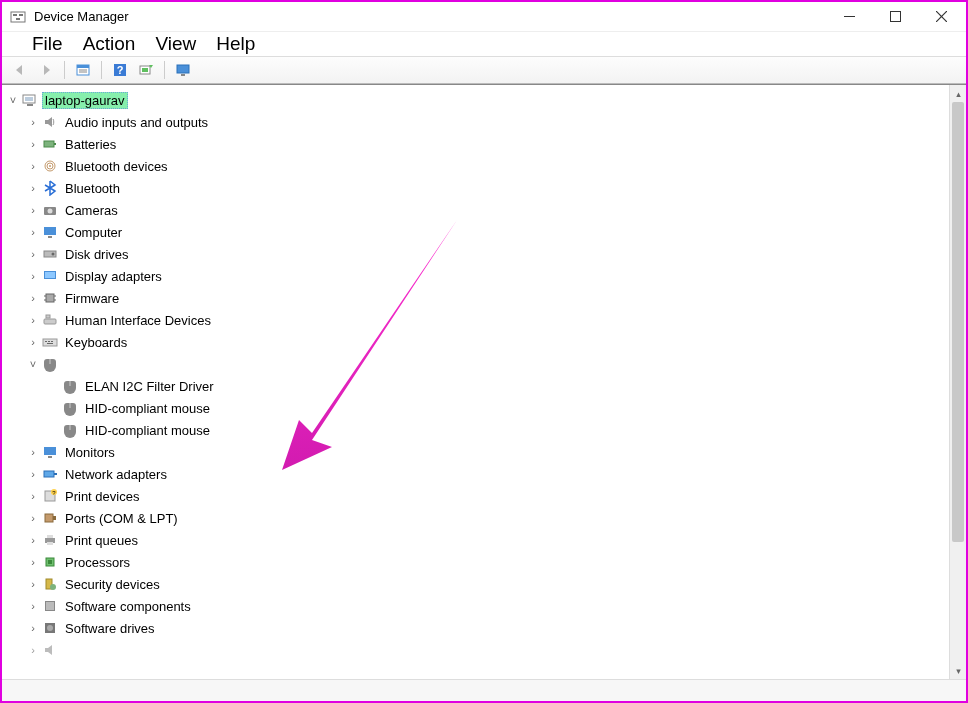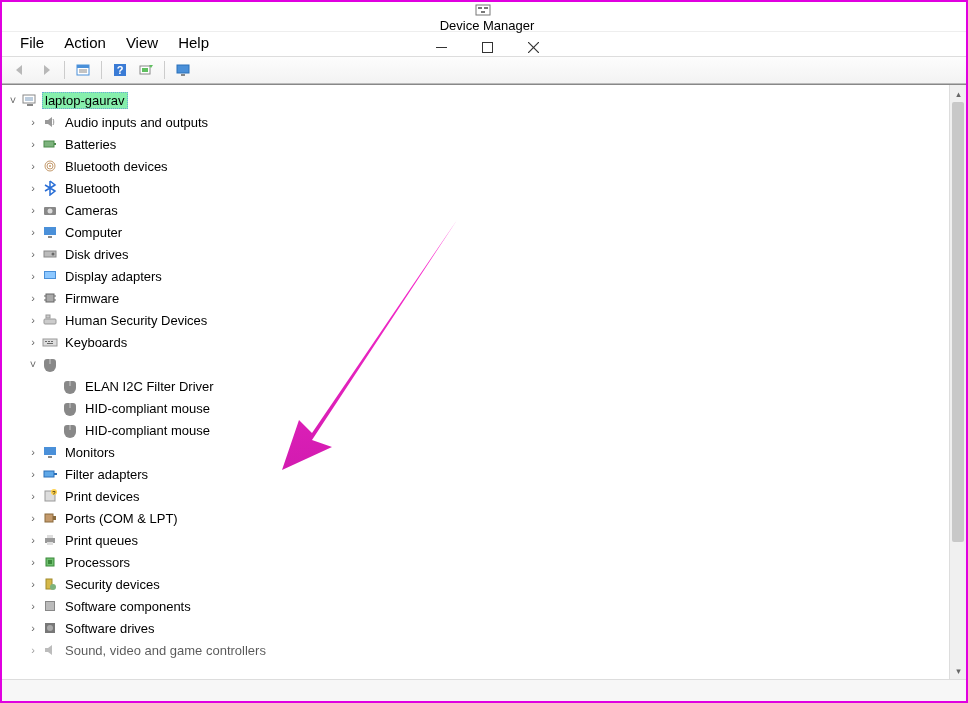--- a/index.html
+++ b/index.html
@@ -15,36 +15,36 @@
     position: relative;
   }
   
   .titlebar {
     display: flex;
     align-items: center;
     height: 30px;
     padding: 0 2px 0 8px;
     background: #fff;
     border-bottom: 1px solid #eee;
-    flex-direction: column;
   }
   .titlebar .app-icon { width: 16px; height: 16px; margin-right: 8px; }
   .titlebar .title { flex: 1; font-size: 13px; }
   .winbtns { display: flex; }
   .winbtn {
     width: 46px; height: 28px; display:flex; align-items:center; justify-content:center;
     font-size:14px; color:#333;
   }
 
   
   .menubar {
     display:flex;
     height: 24px;
-    padding: 0 8px;
-    font-size: 15px;
+    align-items:center;
+    padding: 0 20px;
+    font-size: 19px;
   }
   .menubar .menu-item { padding: 2px 10px; }
 
   
   .toolbar {
     display:flex;
     align-items:center;
     height: 28px;
     padding: 0 6px;
     border-top: 1px solid #ddd;
@@ -306,21 +306,21 @@
     </div>
 
     <div class="node indent1">
       <span class="chevron">›</span>
       <span class="icon">
           <svg width="16" height="16" viewBox="0 0 16 16">
             <rect x="2" y="7" width="12" height="5" fill="#ccc" stroke="#999" rx="1"></rect>
             <rect x="4" y="3" width="4" height="3" fill="#ccc" stroke="#999"></rect>
           </svg>
         </span>
-      <span class="label">Human Security Devices</span>
+      <span class="label">Human Interface Devices</span>
     </div>
 
     <div class="node indent1">
       <span class="chevron">›</span>
       <span class="icon">
           <svg width="16" height="16" viewBox="0 0 16 16">
             <rect x="1" y="5" width="14" height="7" fill="#ddd" stroke="#999"></rect>
             <rect x="3" y="7" width="2" height="1" fill="#666"></rect>
             <rect x="6" y="7" width="2" height="1" fill="#666"></rect>
             <rect x="9" y="7" width="2" height="1" fill="#666"></rect>
@@ -382,21 +382,21 @@
     </div>
 
     <div class="node indent1">
       <span class="chevron">›</span>
       <span class="icon">
           <svg width="16" height="16" viewBox="0 0 16 16">
             <rect x="2" y="5" width="10" height="6" fill="#5fa8e8" stroke="#2a6fb8"></rect>
             <rect x="12" y="7" width="3" height="2" fill="#2a6fb8"></rect>
           </svg>
         </span>
-      <span class="label">Filter adapters</span>
+      <span class="label">Network adapters</span>
     </div>
 
     <div class="node indent1">
       <span class="chevron">›</span>
       <span class="icon">
           <svg width="16" height="16" viewBox="0 0 16 16">
             <rect x="3" y="3" width="10" height="10" fill="#ddd" stroke="#999"></rect>
             <circle cx="12" cy="4" r="3" fill="#ffd24d"></circle>
             <text x="12" y="7" font-size="6" text-anchor="middle" fill="#000">?</text>
           </svg>
@@ -471,21 +471,20 @@
       <span class="label">Software drives</span>
     </div>
 
     <div class="node indent1" style="opacity:.65">
       <span class="chevron">›</span>
       <span class="icon">
           <svg width="16" height="16" viewBox="0 0 16 16">
             <path d="M3 6h3l4-3v10l-4-3H3z" fill="#999"></path>
           </svg>
         </span>
-      <span class="label">Sound, video and game controllers</span>
     </div>
 
   </div>
 
   <div class="scrollbar">
     <div class="scroll-up">▴</div>
     <div class="scroll-thumb"></div>
     <div class="scroll-down">▾</div>
   </div>
 

